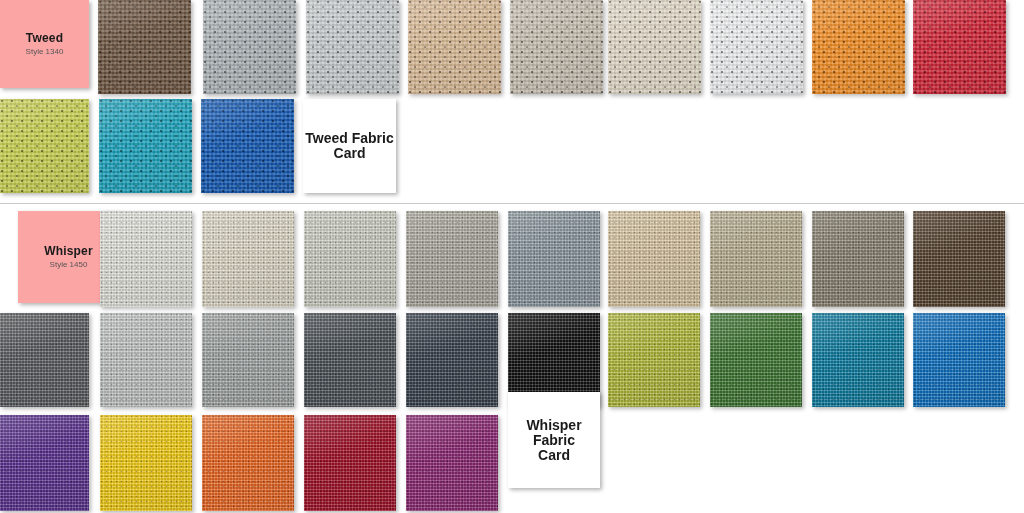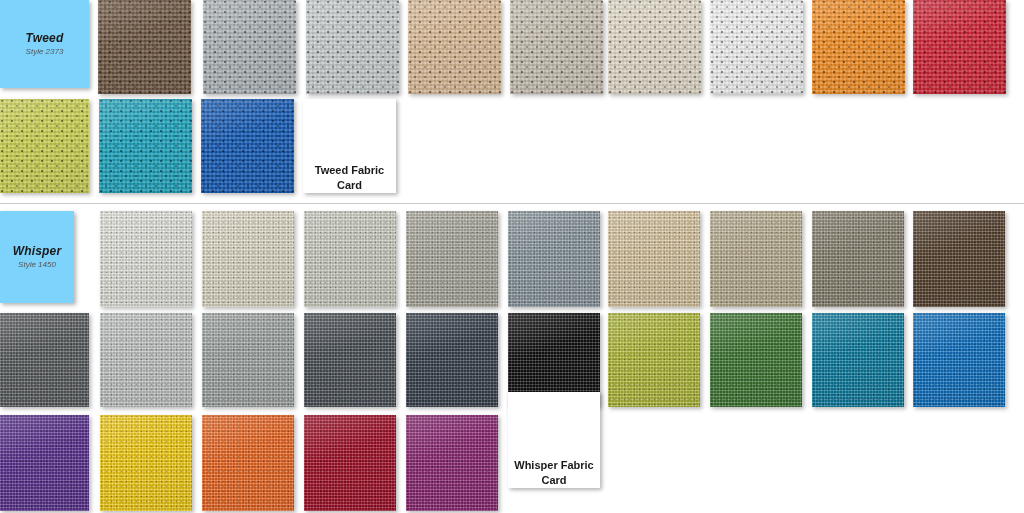--- a/index.html
+++ b/index.html
@@ -5,26 +5,25 @@
   html,body{margin:0;padding:0;}
   body{
     width:1024px;height:513px;background:#ffffff;
     font-family:"Liberation Sans",sans-serif;
     overflow:hidden;position:relative;
   }
   .page{position:relative;width:1024px;height:513px;}
 
   
   .label-card{
-    position:absolute;background:#7dd3fc;
+    position:absolute;background:#fca5a5;
     box-shadow:2px 2px 4px rgba(0,0,0,.30);
     display:flex;flex-direction:column;
     align-items:center;justify-content:center;
     text-align:center;
-    font-style:italic;
   }
   .label-card .fam-name{
     font-size:12px;font-weight:bold;color:#1a1a1a;letter-spacing:.2px;
     line-height:14px;
   }
   .label-card .fam-style{
     font-size:8px;color:#555;margin-top:2px;line-height:10px;
   }
 
   
@@ -55,40 +54,40 @@
     position:absolute;inset:0;
     background:linear-gradient(160deg, rgba(255,255,255,.16) 0%, rgba(255,255,255,0) 40%,
                rgba(0,0,0,.05) 100%);
     pointer-events:none;
   }
 
   
   .fabric-card{
     position:absolute;background:#ffffff;
     box-shadow:2px 2px 4px rgba(0,0,0,.30);
-    display:flex;align-items:flex-end;justify-content:center;
+    display:flex;align-items:center;justify-content:center;
     text-align:center;
-    font-size:11px;font-weight:bold;color:#1a1a1a;line-height:15px;
+    font-size:14px;font-weight:bold;color:#1a1a1a;line-height:15px;
   }
 
   
   .divider{
     position:absolute;left:0;width:1024px;height:1px;background:#c9c9c9;
   }
 </style>
 </head>
 <body>
 
 <div class="page">
 
   <div>
 
     <div class="label-card" style="left:0px;top:0px;width:89px;height:88px;">
       <div class="fam-name">Tweed</div>
-      <div class="fam-style">Style 2373</div>
+      <div class="fam-style">Style 1340</div>
     </div>
 
     <div class="swatch tweed" style="left:98px;top:0px;width:93px;height:94px;background-color:#6b533f;">
         <span class="sheen"></span>
       </div>
     <div class="swatch tweed" style="left:203px;top:0px;width:93px;height:94px;background-color:#a9b0b3;">
         <span class="sheen"></span>
       </div>
     <div class="swatch tweed" style="left:306px;top:0px;width:93px;height:94px;background-color:#c3c8ca;">
         <span class="sheen"></span>
@@ -127,21 +126,21 @@
         <div>Tweed Fabric</div>
         <div>Card</div>
       </div>
     </div>
   </div>
 
   <div class="divider" style="top: 203px; background: rgb(201, 201, 201);"></div>
 
   <div>
 
-    <div class="label-card" style="left:0px;top:211px;width:74px;height:92px;">
+    <div class="label-card" style="left:18px;top:211px;width:101px;height:92px;">
       <div class="fam-name">Whisper</div>
       <div class="fam-style">Style 1450</div>
     </div>
 
     <div class="swatch whisper" style="left:100px;top:211px;width:92px;height:96px;background-color:#e6e6e0;">
         <span class="sheen"></span>
       </div>
     <div class="swatch whisper" style="left:202px;top:211px;width:92px;height:96px;background-color:#e2dcc9;">
         <span class="sheen"></span>
       </div>

